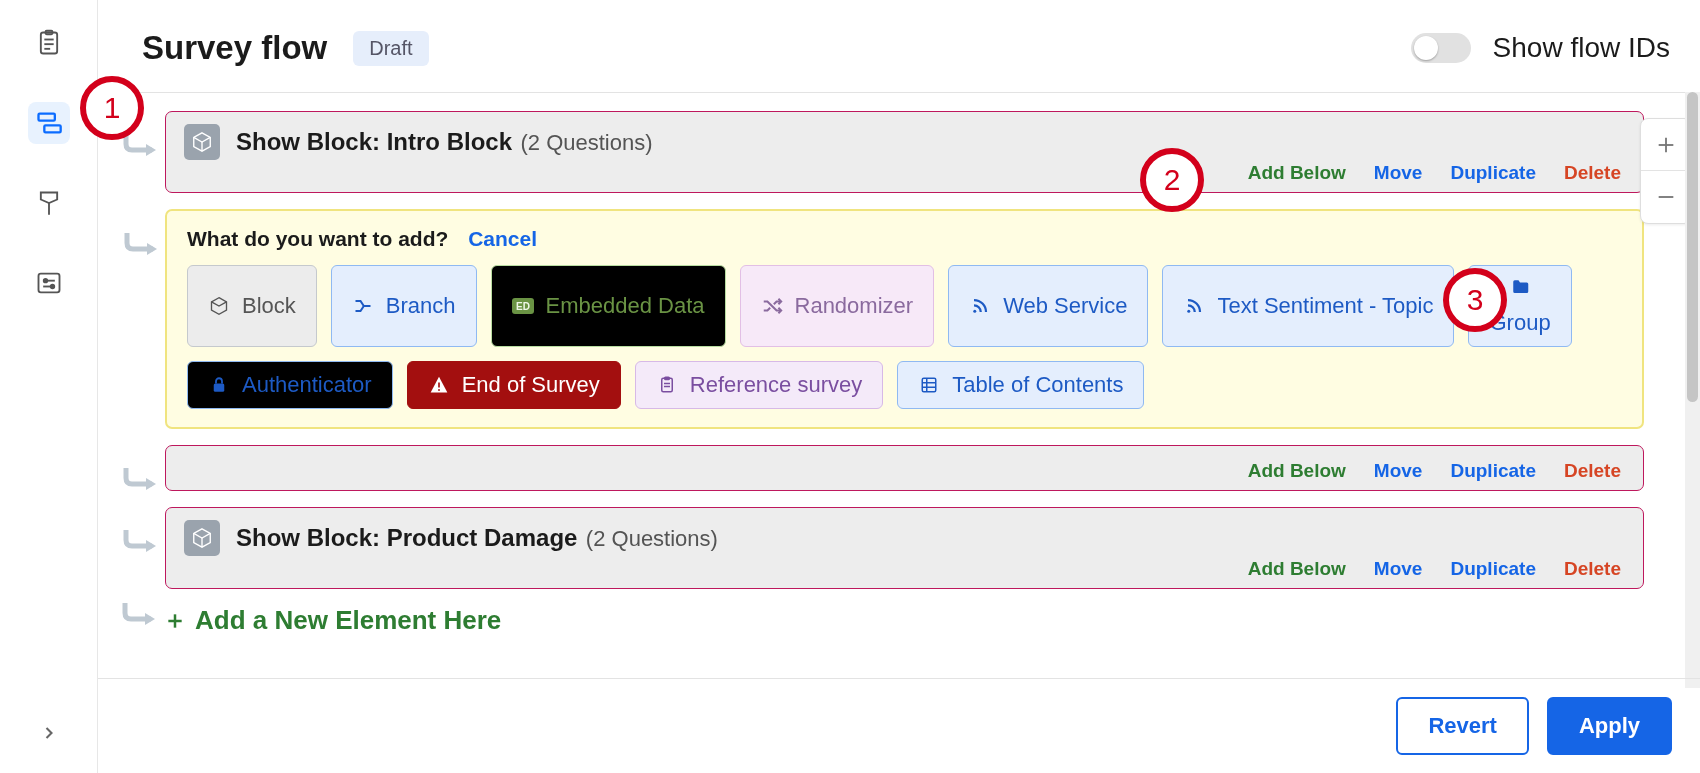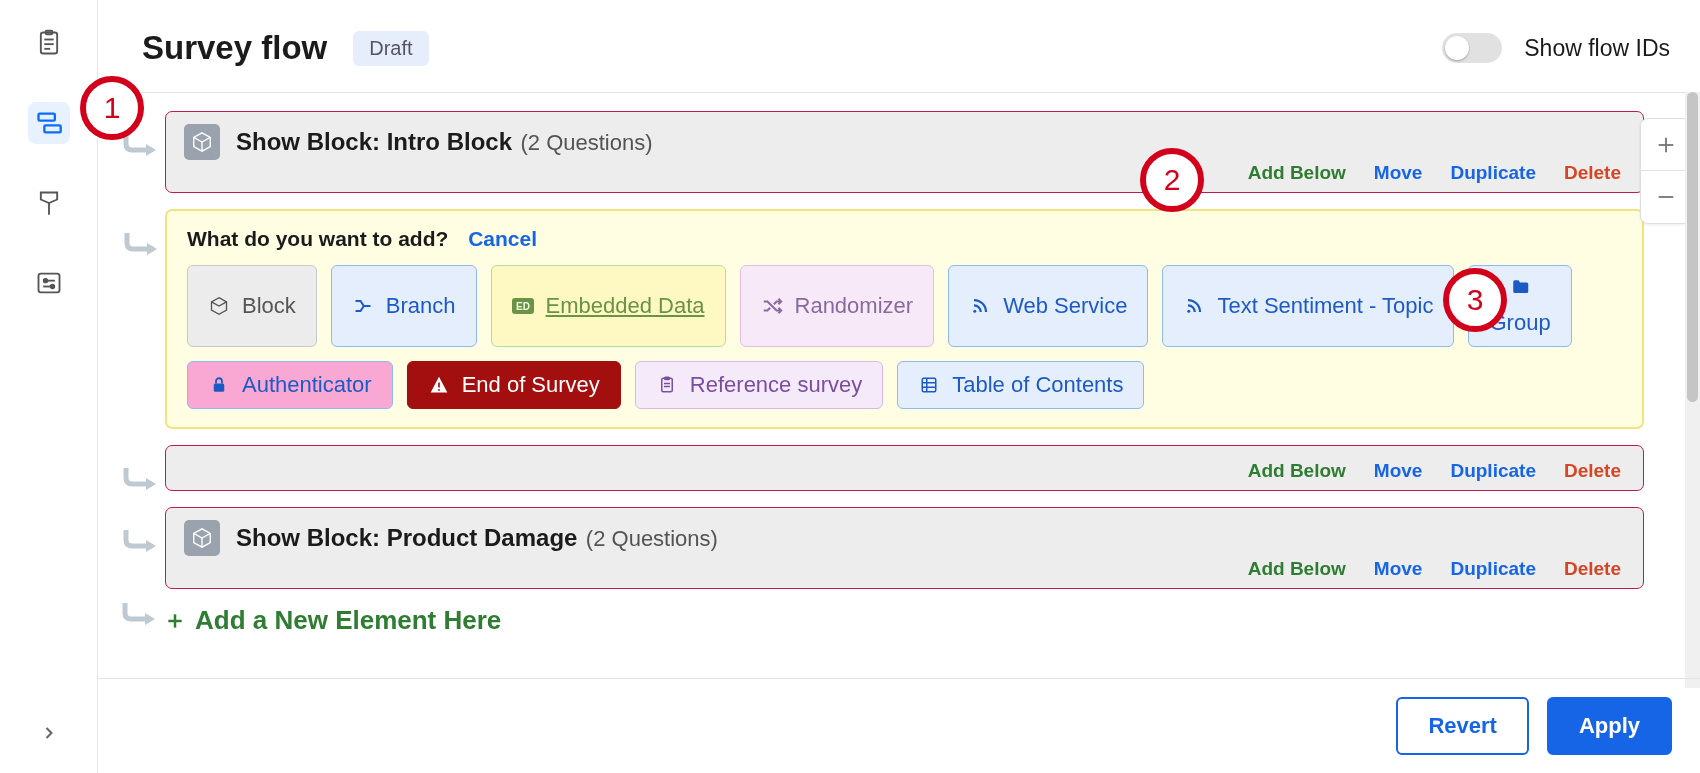--- a/index.html
+++ b/index.html
@@ -13,21 +13,21 @@
   .left-rail .spacer { flex:1; }
   .left-rail .chevron { margin-bottom:30px; color:#666; cursor:pointer; }
 
   
   .header { position:absolute; left:98px; right:0; top:2px; height:92px; display:flex; align-items:center; padding-left:44px; padding-right:30px; }
   .header h1 { font-size:33px; font-weight:700; margin:0; }
   .header .badge { margin-left:26px; background:#e6eefb; color:#556; font-size:20px; font-weight:500; padding:6px 16px; border-radius:6px; }
   .header .right { margin-left:auto; display:flex; align-items:center; gap:22px; }
   .toggle { width:60px; height:30px; border-radius:30px; background:#e1e1e1; position:relative; cursor:pointer; }
   .toggle::after { content:""; position:absolute; width:24px; height:24px; border-radius:50%; background:#fff; top:3px; left:3px; box-shadow:0 1px 2px rgba(0,0,0,.3); }
-  .header .show-ids { font-size:23px; font-weight:500; }
+  .header .show-ids { font-size:28px; font-weight:500; }
 
   
   .canvas { position:absolute; left:98px; right:0; top:92px; bottom:85px; border-top:1px solid #e3e3e3; overflow:auto; padding:18px 56px 20px 30px; }
 
   .flow-col { margin-left:37px; }
 
   .block-card { position:relative; border:1px solid #be185d; background:#ededed; border-radius:7px; padding:12px 22px 8px 18px; margin-bottom:16px; }
   .block-card::before { content:""; position:absolute; left:-46px; top:26px; width:42px; height:24px; background:transparent; }
   .arrow-stub { position:absolute; left:-44px; top:22px; color:#bfc9d2; }
 
@@ -45,26 +45,26 @@
   
   .add-panel { position:relative; border:2px solid #f0e47f; background:#fffde2; border-radius:7px; padding:16px 20px 18px 20px; margin-bottom:16px; }
   .add-panel .arrow-stub { top:22px; }
   .add-panel .prompt { font-size:21px; font-weight:700; margin-bottom:14px; }
   .add-panel .prompt .cancel { font-weight:600; color:#1565e6; margin-left:14px; cursor:pointer; }
   .chip-row { display:flex; flex-wrap:wrap; gap:14px; }
   .chip { display:flex; align-items:center; gap:12px; border:1px solid; border-radius:6px; padding:10px 20px; font-size:22px; font-weight:500; cursor:pointer; }
   .chip .ci { width:22px; height:22px; display:flex; align-items:center; justify-content:center; }
   .chip-block       { background:#ececec; border-color:#c5c9cd; color:#555; }
   .chip-branch      { background:#e4eefd; border-color:#8fb9f2; color:#1d5ac4; }
-  .chip-embed       { background:#fef9c3; border-color:#b8dca0; color:#6a9344;text-decoration:underline; }
+  .chip-embed       { background:#000000; border-color:#b8dca0; color:#6a9344; }
   .chip-random      { background:#f7e9f8; border-color:#e2bfe5; color:#8a6a9e; }
   .chip-web         { background:#e4eefd; border-color:#8fb9f2; color:#1d5ac4; }
   .chip-text        { background:#e4eefd; border-color:#8fb9f2; color:#1d5ac4; }
   .chip-group       { background:#e4eefd; border-color:#8fb9f2; color:#1d5ac4;flex-direction:column; }
-  .chip-auth        { background:#f9a8d4; border-color:#8fb9f2; color:#1d5ac4;justify-content:flex-end; }
+  .chip-auth        { background:#000000; border-color:#8fb9f2; color:#1d5ac4;justify-content:flex-end; }
   .chip-end         { background:#a30f0f; border-color:#a30f0f; color:#fff; }
   .chip-ref         { background:#f4eaf9; border-color:#d7b9e7; color:#7a4ea0; }
   .chip-toc         { background:#e4eefd; border-color:#8fb9f2; color:#1d5ac4; }
 
   .add-new { display:flex; align-items:center; gap:10px; color:#2e7d32; font-size:26px; font-weight:600; margin-top:6px; cursor:pointer; position:relative; margin-left:0; }
   .add-new .arrow-stub{ left:-44px; top:-2px; }
 
   
   .anno { position:absolute; width:64px; height:64px; border:6px solid #d3001b; border-radius:50%; display:flex; align-items:center; justify-content:center; font-size:30px; font-weight:400; color:#d3001b; background:#fff; z-index:50; pointer-events:none; }
 

